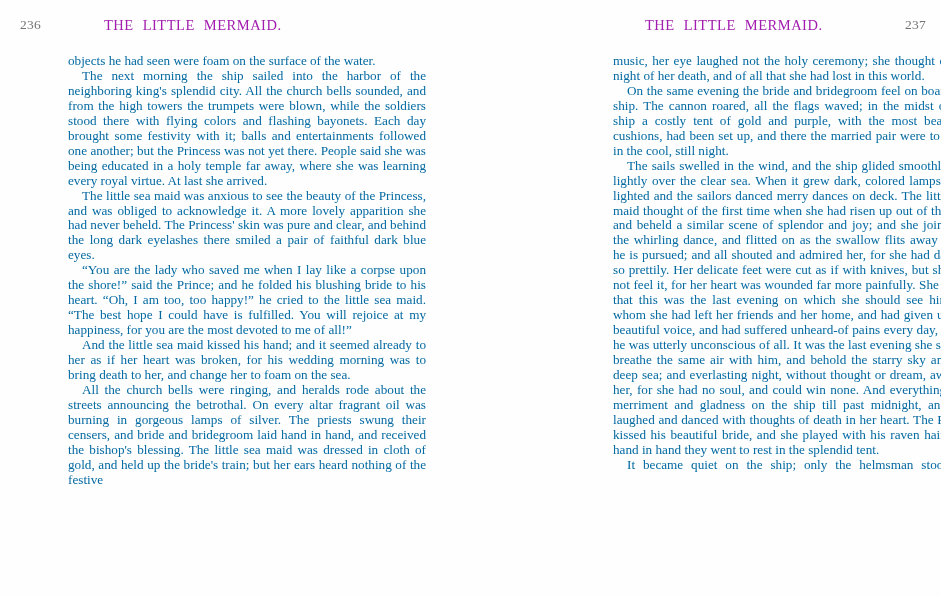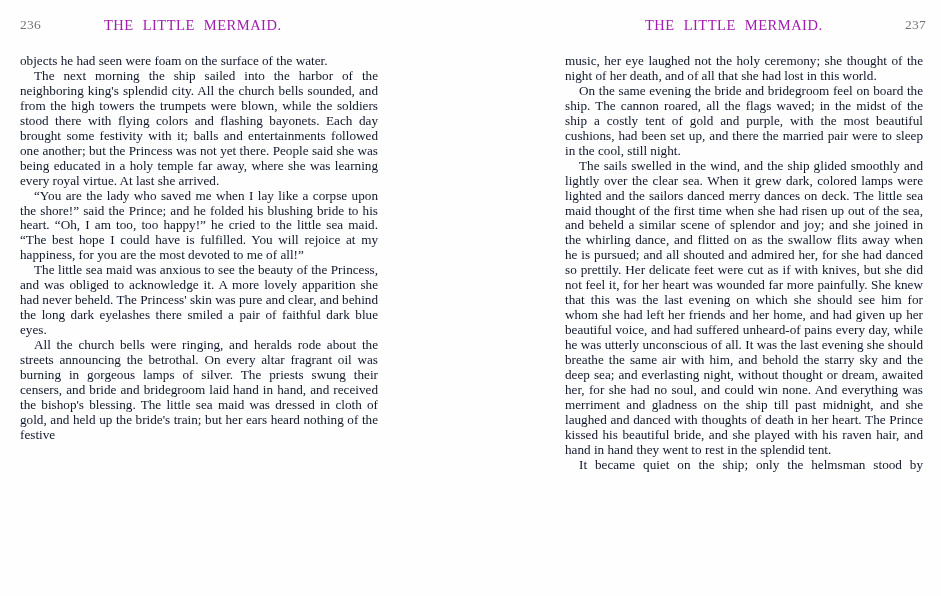--- a/index.html
+++ b/index.html
@@ -56,21 +56,22 @@
   .head-word { margin-right: 9px; }
   .head-word:last-child { margin-right: 0; }
 
   .column {
     position: absolute;
     top: 54px;
     font-size: 13.2px;
     line-height: 14.95px;
     text-align: justify;
     text-justify: inter-word;
-    color: #0f172a;
+    color: #0369a1;
+    margin-left: 48px;
   }
   .page-left .column  { left: 20px;  width: 358px; }
   .page-right .column { left: 95px;  width: 358px; }
 
   p {
     margin: 0;
     text-indent: 14px;
   }
   p.no-indent { text-indent: 0; }
   p.last-line-justify {
@@ -86,22 +87,23 @@
 <body>
 
 <div class="spread">
 
   <div class="page page-left">
     <div class="folio">236</div>
     <div class="running-head"><span class="head-word">THE</span><span class="head-word">LITTLE</span><span class="head-word">MERMAID.</span></div>
     <div class="column">
         <p class="no-indent">objects he had seen were foam on the surface of the water.</p>
         <p>The next morning the ship sailed into the harbor of the neighboring king's splendid city. All the church bells sounded, and from the high towers the trumpets were blown, while the soldiers stood there with flying colors and flashing bayonets. Each day brought some festivity with it; balls and entertainments followed one another; but the Princess was not yet there. People said she was being educated in a holy temple far away, where she was learning every royal virtue. At last she arrived.</p>
+        <p>The little sea maid was anxious to see the beauty of the Princess, and was obliged to acknowledge it. A more lovely apparition she had never beheld. The Princess' skin was pure and clear, and behind the long dark eyelashes there smiled a pair of faithful dark blue eyes.</p>
         <p>“You are the lady who saved me when I lay like a corpse upon the shore!” said the Prince; and he folded his blushing bride to his heart. “Oh, I am too, too happy!” he cried to the little sea maid. “The best hope I could have is fulfilled. You will rejoice at my happiness, for you are the most devoted to me of all!”</p>
-        <p>The little sea maid was anxious to see the beauty of the Princess, and was obliged to acknowledge it. A more lovely apparition she had never beheld. The Princess' skin was pure and clear, and behind the long dark eyelashes there smiled a pair of faithful dark blue eyes.</p>
+        <p>And the little sea maid kissed his hand; and it seemed already to her as if her heart was broken, for his wedding morning was to bring death to her, and change her to foam on the sea.</p>
         <p class="last-line-justify">All the church bells were ringing, and heralds rode about the streets announcing the betrothal. On every altar fragrant oil was burning in gorgeous lamps of silver. The priests swung their censers, and bride and bridegroom laid hand in hand, and received the bishop's blessing. The little sea maid was dressed in cloth of gold, and held up the bride's train; but her ears heard nothing of the festive</p>
       </div>
   </div>
 
   <div class="page page-right">
     <div class="running-head"><span class="head-word">THE</span><span class="head-word">LITTLE</span><span class="head-word">MERMAID.</span></div>
     <div class="folio">237</div>
     <div class="column">
         <p class="no-indent">music, her eye laughed not the holy ceremony; she thought of the night of her death, and of all that she had lost in this world.</p>
         <p>On the same evening the bride and bridegroom feel on board the ship. The cannon roared, all the flags waved; in the midst of the ship a costly tent of gold and purple, with the most beautiful cushions, had been set up, and there the married pair were to sleep in the cool, still night.</p>

